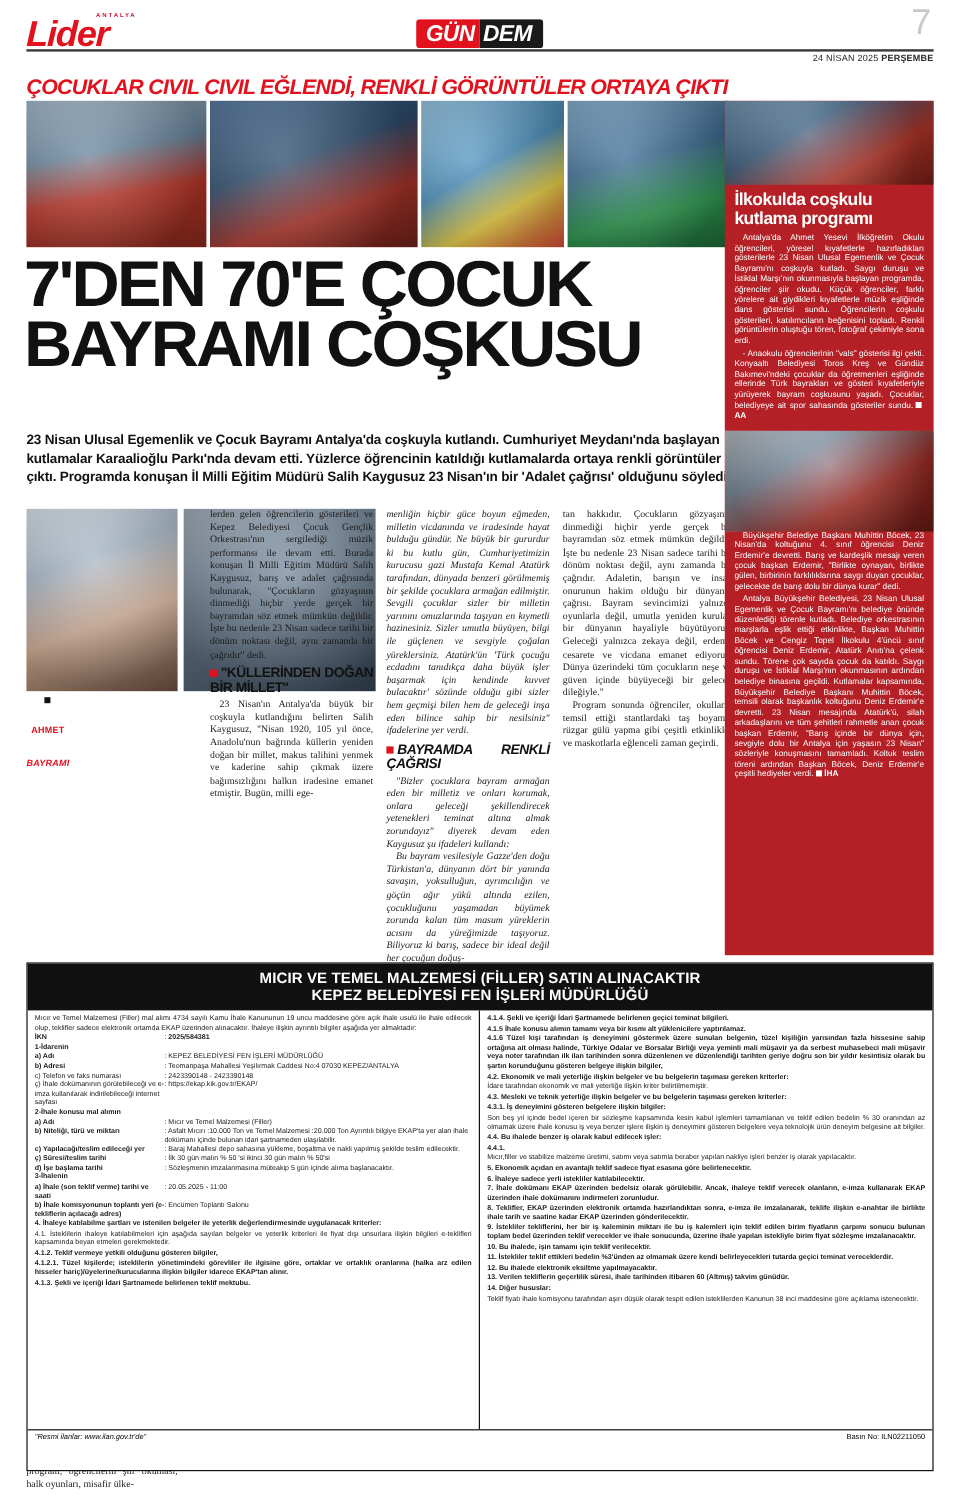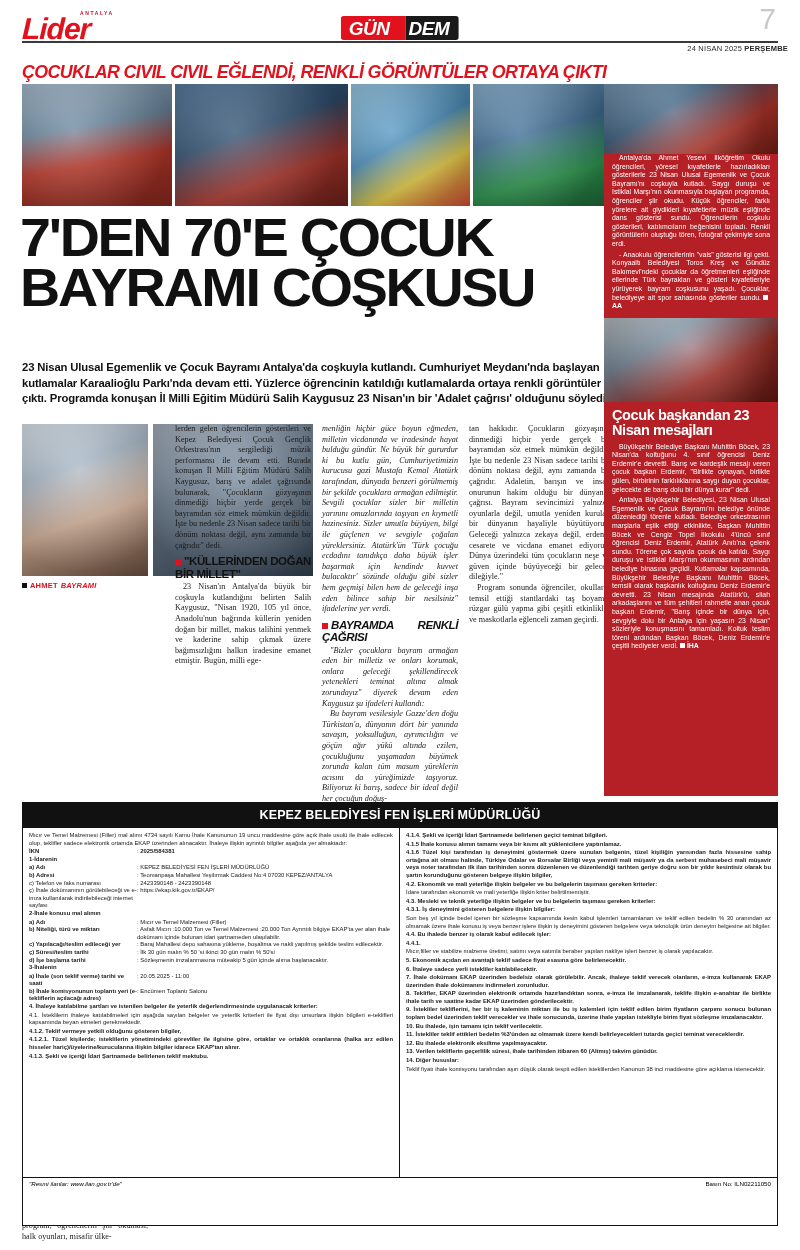--- a/index.html
+++ b/index.html
@@ -23,30 +23,30 @@
     font-weight: bold; font-size: 30px; line-height: 30px;
     color: #e1121e; letter-spacing: -1px; font-style: italic;
     transform: skewX(-2deg);
   }
   .gundem-badge {
     position: absolute; left: 50%; transform: translateX(-50%); top: 16px;
     display: flex; align-items: stretch; height: 24px;
     border-radius: 3px; overflow: hidden;
   }
   .gundem-a { background: #e1121e; color: #fff; font-weight: bold; font-size: 19px;
-    padding: 2px 16px 2px 8px; font-style: italic; letter-spacing: -0.5px; }
+    padding: 2px 4px 2px 8px; font-style: italic; letter-spacing: -0.5px; }
   .gundem-b { background: #1a1a1a; color: #fff; font-weight: bold; font-size: 19px;
     padding: 2px 10px 2px 3px; font-style: italic; letter-spacing: -0.5px; }
   .page-no {
     position: absolute; right: 24px; top: 4px;
     font-size: 30px; color: #c9c9c9; font-weight: 300; line-height: 30px;
   }
   .mast-rule { position: absolute; left: 22px; right: 22px; top: 41px; height: 2px; background: #3a3a3a; }
   .mast-date {
-    position: absolute; right: 12px; top: 44px;
+    position: absolute; right: 22px; top: 44px;
     font-size: 7.5px; color: #2a2a2a; letter-spacing: .2px;
   }
   .mast-date b { font-weight: bold; }
 
   
   .kicker {
     position: absolute; left: 22px; top: 62px; width: 585px;
     color: #e1121e; font-weight: bold; font-style: italic;
     font-size: 17.5px; letter-spacing: -0.6px; white-space: nowrap;
     transform: scaleX(1.02); transform-origin: left center;
@@ -89,21 +89,21 @@
     background: radial-gradient(circle at 45% 30%, rgba(255,255,255,.3), rgba(0,0,0,.22) 80%); }
   .art-photo2 {
     position: absolute; left: 153px; top: 424px; width: 160px; height: 152px;
     background: linear-gradient(150deg,#b9c6d4 0%,#7c8fa3 35%,#3a4a5c 100%);
     overflow: hidden;
   }
   .art-photo2::after{ content:""; position:absolute; inset:0;
     background: radial-gradient(circle at 55% 35%, rgba(255,255,255,.25), rgba(0,0,0,.3) 80%); }
   .byline {
     position: absolute; left: 22px; top: 581px; font-size: 7.5px; letter-spacing: .2px;
-    display:flex; align-items:center; gap:3px;
+    display:flex; align-items:center; gap:18px;flex-direction:column;
   }
   .byline .sq { width: 5px; height: 5px; background: #111; display:inline-block; }
   .byline .n1 { color:#e1121e; font-weight:bold; }
   .byline .n2 { color:#e1121e; font-weight:bold; font-style:italic; }
 
   
   .bodycols {
     position: absolute; left: 22px; top: 424px; width: 588px; height: 372px;
   }
   .col { position: absolute; top: 0; font-family: "Liberation Serif", serif;
@@ -229,34 +229,35 @@
       <p>Bu bayram vesilesiyle Gazze'den doğu Türkistan'a, dünyanın dört bir yanında savaşın, yoksulluğun, ayrımcılığın ve göçün ağır yükü altında ezilen, çocukluğunu yaşamadan büyümek zorunda kalan tüm masum yüreklerin acısını da yüreğimizde taşıyoruz. Biliyoruz ki barış, sadece bir ideal değil her çocuğun doğuş-</p>
     </div>
     <div class="col c4">
       <p class="noind">tan hakkıdır. Çocukların gözyaşının dinmediği hiçbir yerde gerçek bir bayramdan söz etmek mümkün değildir. İşte bu nedenle 23 Nisan sadece tarihi bir dönüm noktası değil, aynı zamanda bir çağrıdır. Adaletin, barışın ve insan onurunun hakim olduğu bir dünyanın çağrısı. Bayram sevincimizi yalnızca oyunlarla değil, umutla yeniden kurulan bir dünyanın hayaliyle büyütüyoruz. Geleceği yalnızca zekaya değil, erdeme cesarete ve vicdana emanet ediyoruz. Dünya üzerindeki tüm çocukların neşe ve güven içinde büyüyeceği bir gelecek dileğiyle."</p>
       <p>Program sonunda öğrenciler, okulların temsil ettiği stantlardaki taş boyama, rüzgar gülü yapma gibi çeşitli etkinlikler ve maskotlarla eğlenceli zaman geçirdi.</p>
     </div>
   </div>
 
   <div class="sidebar">
     <div class="sb-photo"></div>
+    <div class="sb-title">İlkokulda coşkulu kutlama programı</div>
     <div class="sb-body">
       <p>Antalya'da Ahmet Yesevi İlköğretim Okulu öğrencileri, yöresel kıyafetlerle hazırladıkları gösterilerle 23 Nisan Ulusal Egemenlik ve Çocuk Bayramı'nı coşkuyla kutladı. Saygı duruşu ve İstiklal Marşı'nın okunmasıyla başlayan programda, öğrenciler şiir okudu. Küçük öğrenciler, farklı yörelere ait giydikleri kıyafetlerle müzik eşliğinde dans gösterisi sundu. Öğrencilerin coşkulu gösterileri, katılımcıların beğenisini topladı. Renkli görüntülerin oluştuğu tören, fotoğraf çekimiyle sona erdi.</p>
       <p><span>- Anaokulu öğrencilerinin "vals" gösterisi ilgi çekti. Konyaaltı Belediyesi Toros Kreş ve Gündüz Bakımevi'ndeki çocuklar da öğretmenleri eşliğinde ellerinde Türk bayrakları ve gösteri kıyafetleriyle yürüyerek bayram coşkusunu yaşadı. Çocuklar, belediyeye ait spor sahasında gösteriler sundu.</span><span class="srcsq"></span><span class="src">AA</span></p>
     </div>
     <div class="sb-photo2"></div>
-    <div class="sb-title">Çocuk başkandan 23 Nisan mesajları</div>
     <div class="sb-body">
       <p>Büyükşehir Belediye Başkanı Muhittin Böcek, 23 Nisan'da koltuğunu 4. sınıf öğrencisi Deniz Erdemir'e devretti. Barış ve kardeşlik mesajı veren çocuk başkan Erdemir, "Birlikte oynayan, birlikte gülen, birbirinin farklılıklarına saygı duyan çocuklar, gelecekte de barış dolu bir dünya kurar" dedi.</p>
       <p><span>Antalya Büyükşehir Belediyesi, 23 Nisan Ulusal Egemenlik ve Çocuk Bayramı'nı belediye önünde düzenlediği törenle kutladı. Belediye orkestrasının marşlarla eşlik ettiği etkinlikte, Başkan Muhittin Böcek ve Cengiz Topel İlkokulu 4'üncü sınıf öğrencisi Deniz Erdemir, Atatürk Anıtı'na çelenk sundu. Törene çok sayıda çocuk da katıldı. Saygı duruşu ve İstiklal Marşı'nın okunmasının ardından belediye binasına geçildi. Kutlamalar kapsamında, Büyükşehir Belediye Başkanı Muhittin Böcek, temsili olarak başkanlık koltuğunu Deniz Erdemir'e devretti. 23 Nisan mesajında Atatürk'ü, silah arkadaşlarını ve tüm şehitleri rahmetle anan çocuk başkan Erdemir, "Barış içinde bir dünya için, sevgiyle dolu bir Antalya için yaşasın 23 Nisan" sözleriyle konuşmasını tamamladı. Koltuk teslim töreni ardından Başkan Böcek, Deniz Erdemir'e çeşitli hediyeler verdi.</span><span class="srcsq"></span><span class="src">İHA</span></p>
     </div>
   </div>
 
   <div class="notice">
     <div class="notice-hdr">
+      <div class="l1">MICIR VE TEMEL MALZEMESİ (FİLLER) SATIN ALINACAKTIR</div>
       <div class="l2">KEPEZ BELEDİYESİ FEN İŞLERİ MÜDÜRLÜĞÜ</div>
     </div>
     <div class="notice-body">
       <div class="nc nc-l">
         <p>Mıcır ve Temel Malzemesi (Filler) mal alımı 4734 sayılı Kamu İhale Kanununun 19 uncu maddesine göre açık ihale usulü ile ihale edilecek olup, teklifler sadece elektronik ortamda EKAP üzerinden alınacaktır. İhaleye ilişkin ayrıntılı bilgiler aşağıda yer almaktadır:</p>
         <div class="kv">
             <span class="k"><b>İKN</b></span>
             <span class="v">: <b>2025/584381</b></span>
           </div>
         <p><b>1-İdarenin</b></p>

